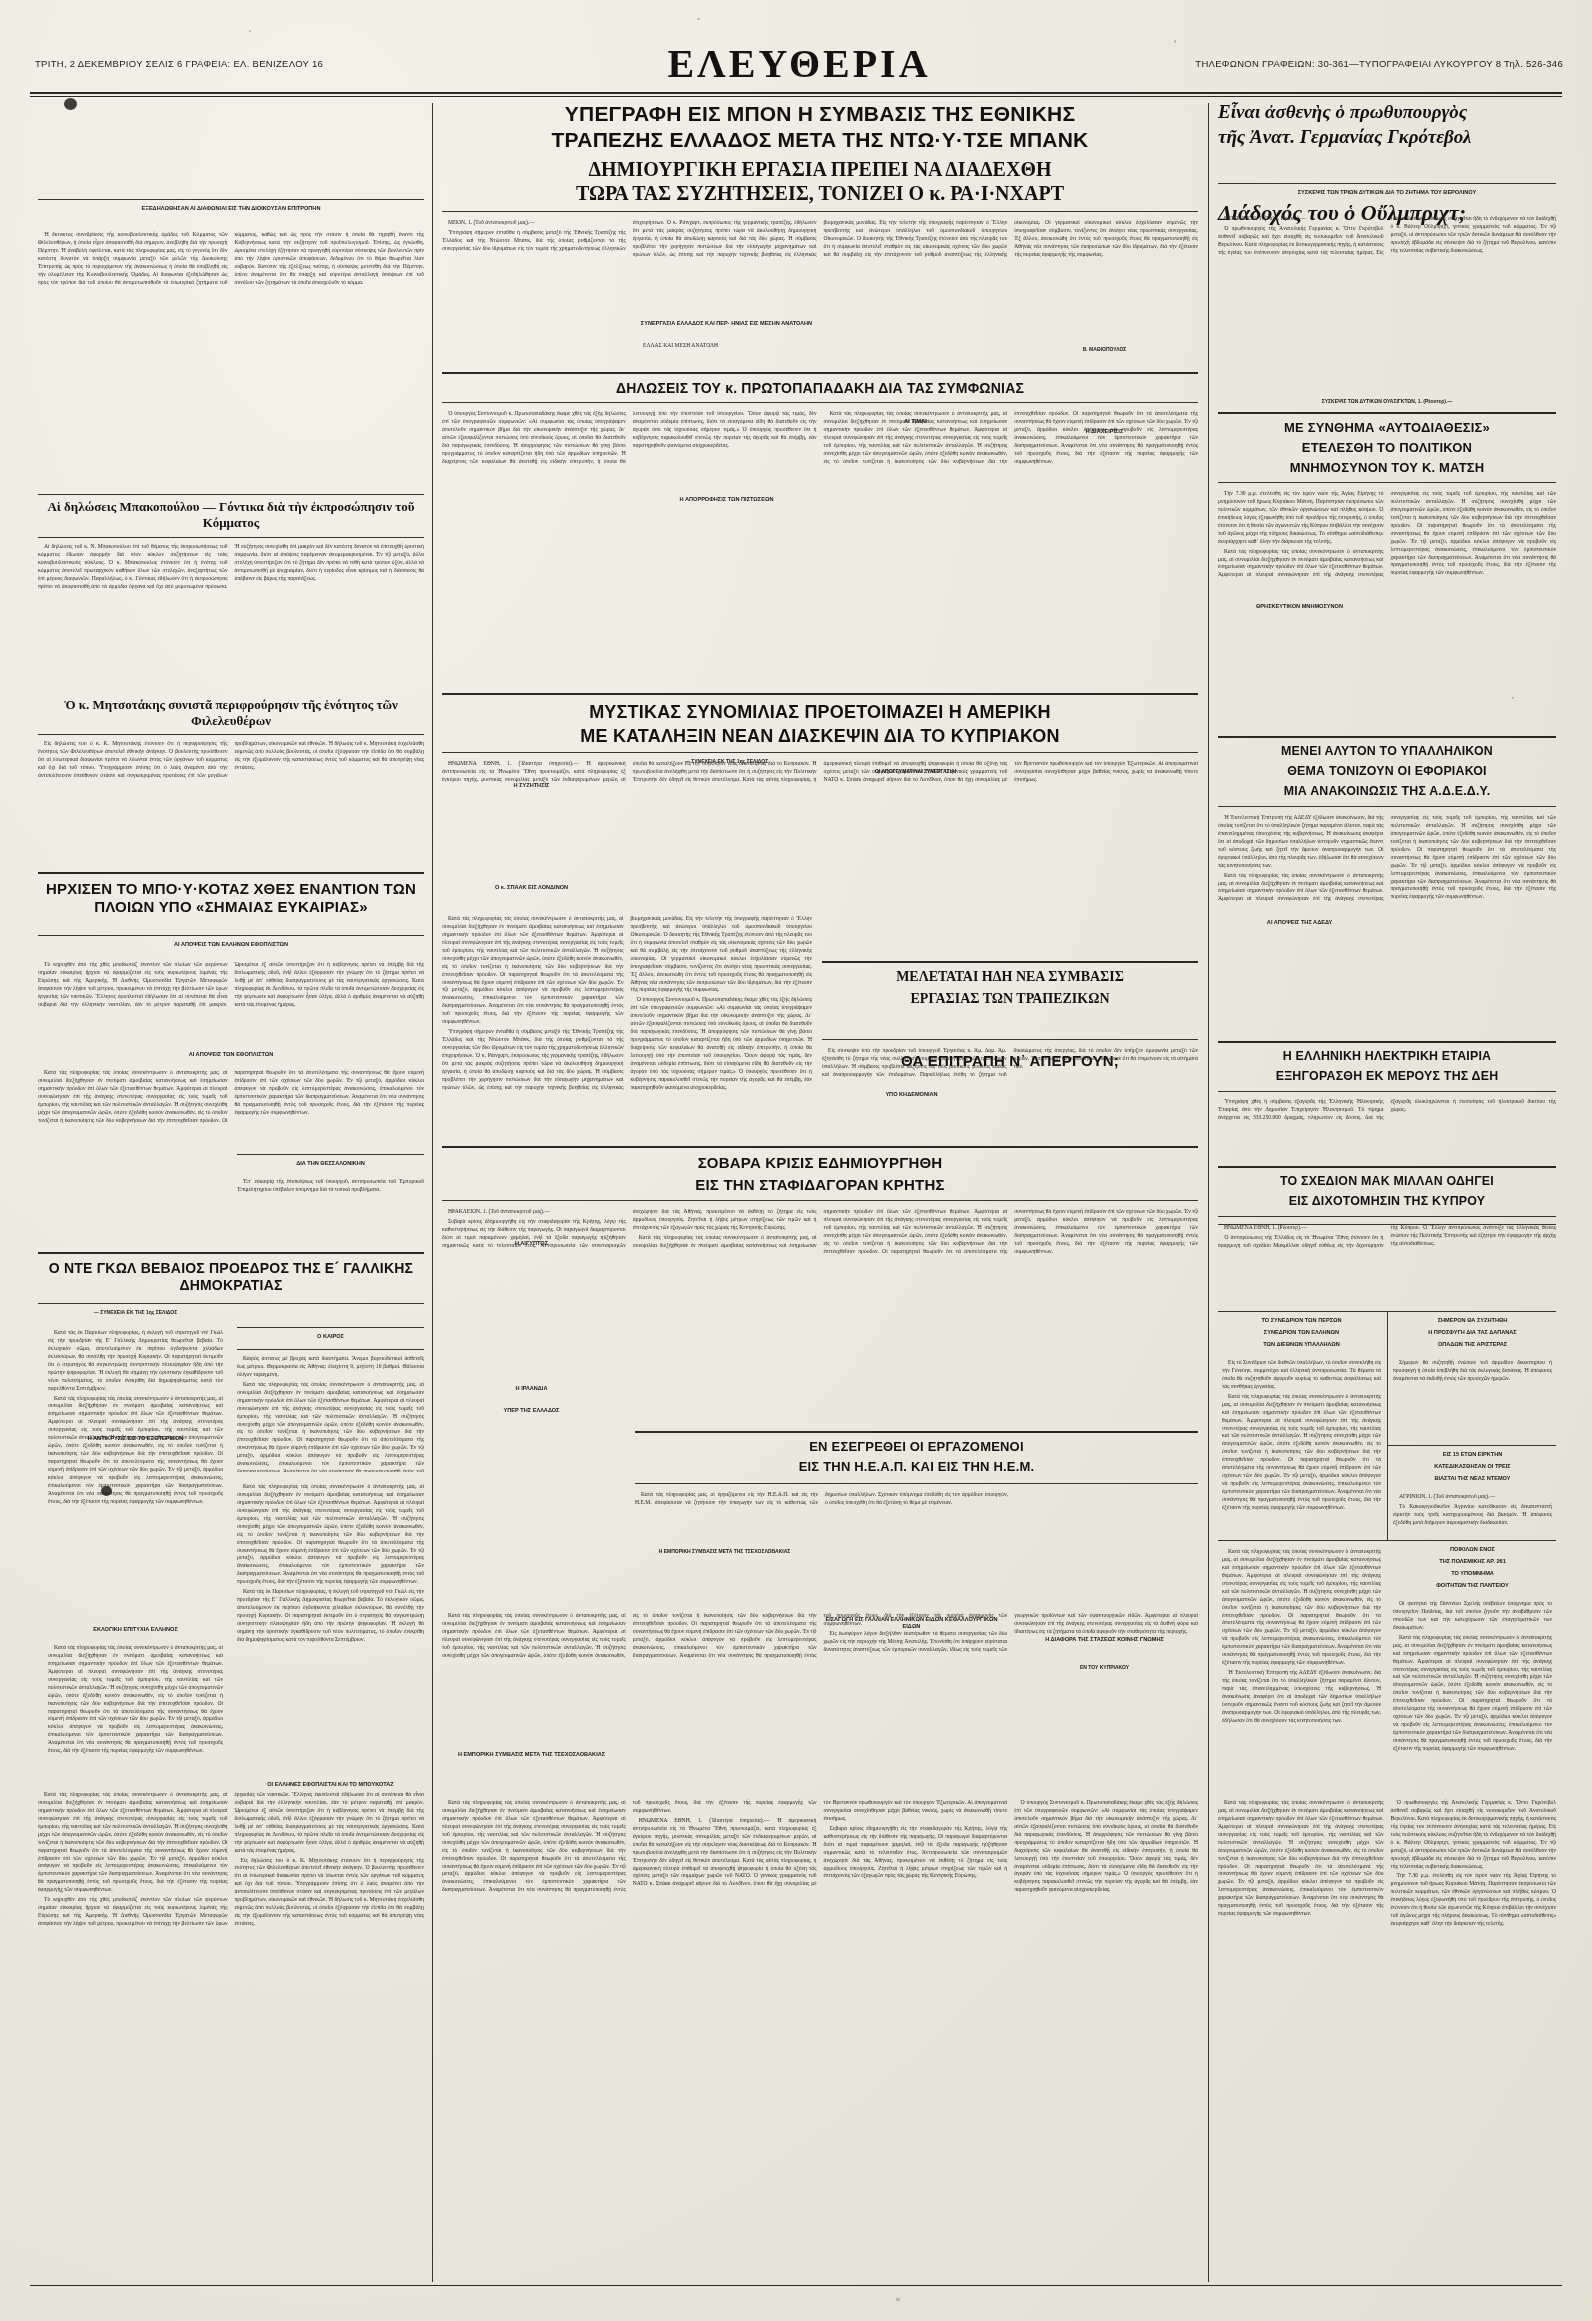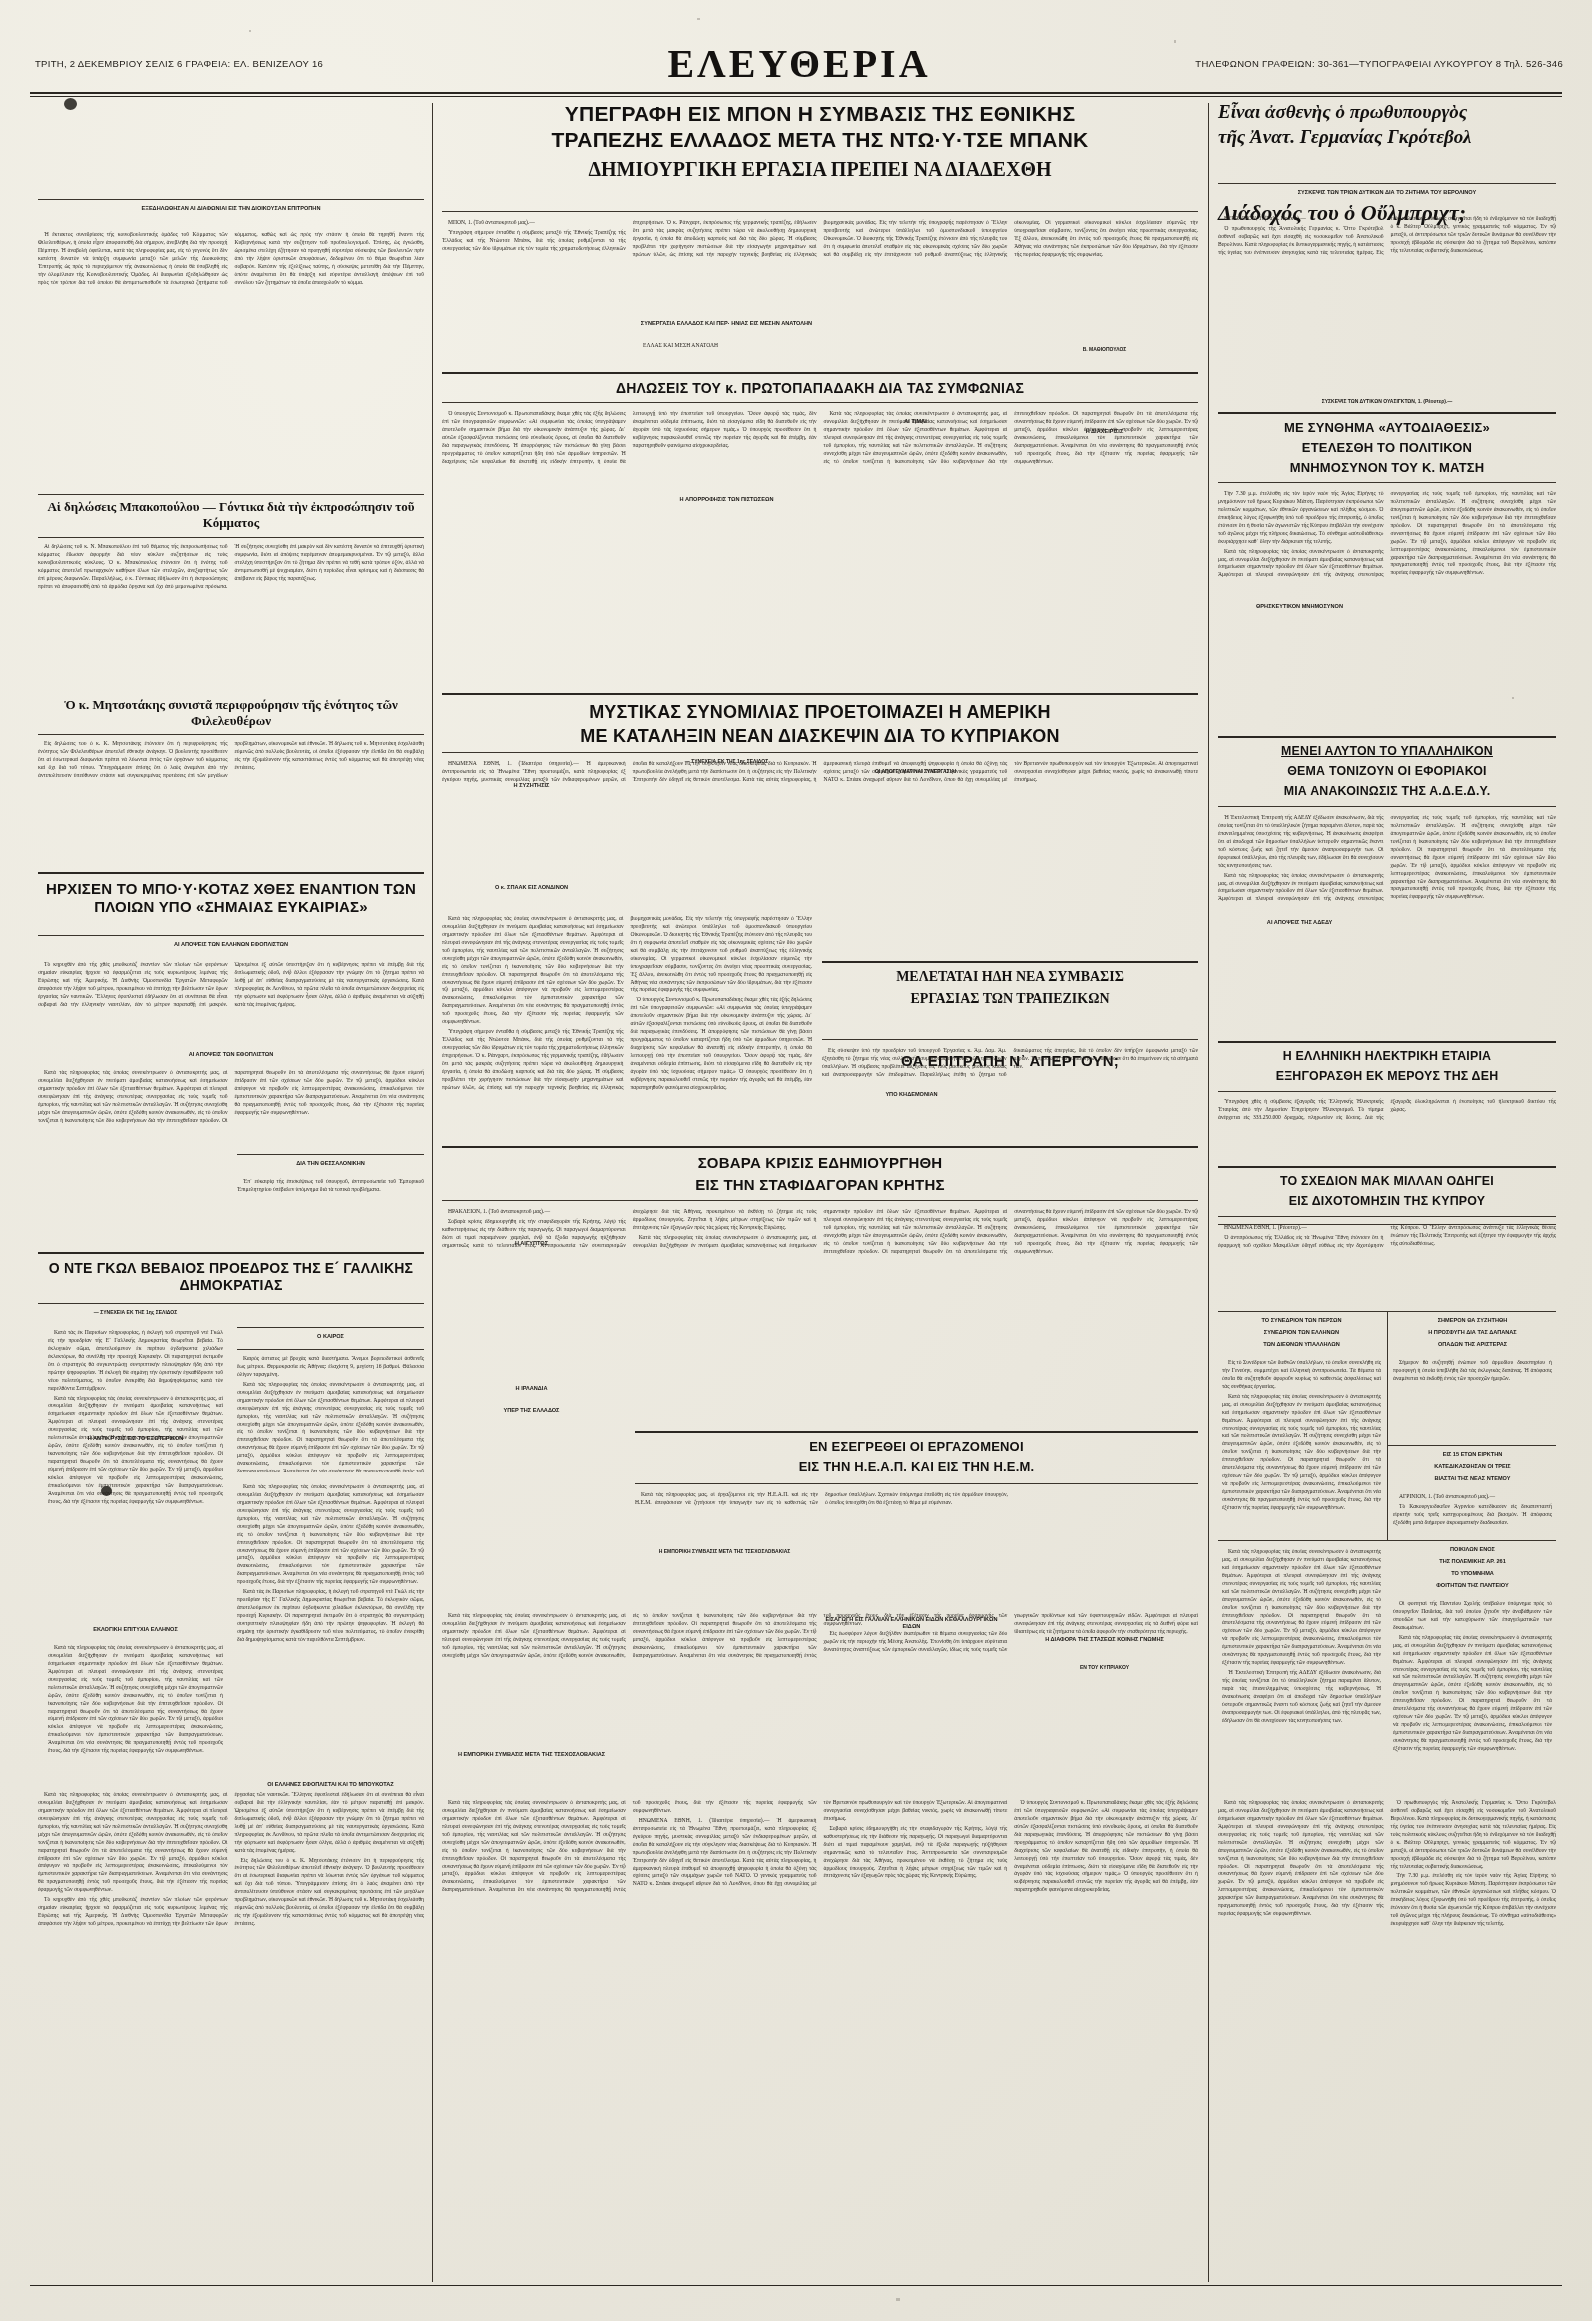--- a/index.html
+++ b/index.html
@@ -229,20 +229,21 @@
   <div class="blk col-text" style="left:48px; top:1644px; width:175px; height:139px;">
     <p>Κατὰ τὰς πληροφορίας τὰς ὁποίας συνεκέντρωσεν ὁ ἀνταποκριτής μας, αἱ συνομιλίαι διεξήχθησαν ἐν πνεύματι ἀμοιβαίας κατανοήσεως καὶ ἐσημείωσαν σημαντικὴν πρόοδον ἐπὶ ὅλων τῶν ἐξετασθέντων θεμάτων. Ἀμφότεραι αἱ πλευραὶ συνεφώνησαν ἐπὶ τῆς ἀνάγκης στενοτέρας συνεργασίας εἰς τοὺς τομεῖς τοῦ ἐμπορίου, τῆς ναυτιλίας καὶ τῶν πολιτιστικῶν ἀνταλλαγῶν. Ἡ συζήτησις συνεχίσθη μέχρι τῶν ἀπογευματινῶν ὡρῶν, ὁπότε ἐξεδόθη κοινὸν ἀνακοινωθέν, εἰς τὸ ὁποῖον τονίζεται ἡ ἱκανοποίησις τῶν δύο κυβερνήσεων διὰ τὴν ἐπιτευχθεῖσαν πρόοδον. Οἱ παρατηρηταὶ θεωροῦν ὅτι τὰ ἀποτελέσματα τῆς συναντήσεως θὰ ἔχουν εὐμενῆ ἐπίδρασιν ἐπὶ τῶν σχέσεων τῶν δύο χωρῶν. Ἐν τῷ μεταξύ, ἁρμόδιοι κύκλοι ἀπέφυγον νὰ προβοῦν εἰς λεπτομερεστέρας ἀνακοινώσεις, ἐπικαλούμενοι τὸν ἐμπιστευτικὸν χαρακτῆρα τῶν διαπραγματεύσεων. Ἀναμένεται ὅτι νέα συνάντησις θὰ πραγματοποιηθῇ ἐντὸς τοῦ προσεχοῦς ἔτους, διὰ τὴν ἐξέτασιν τῆς πορείας ἐφαρμογῆς τῶν συμφωνηθέντων.</p>
   </div>
 
   <div class="blob" style="left:64px; top:98px; width:13px; height:12px;"></div>
   <div class="blob" style="left:101px; top:1486px; width:11px; height:10px;"></div>
 
   <div class="blk hl" style="left:442px; top:101px; width:756px; font-size:21px; line-height:1.25;">ΥΠΕΓΡΑΦΗ ΕΙΣ ΜΠΟΝ Η ΣΥΜΒΑΣΙΣ ΤΗΣ ΕΘΝΙΚΗΣ</div>
   <div class="blk hl" style="left:442px; top:127px; width:756px; font-size:21px; line-height:1.25;">ΤΡΑΠΕΖΗΣ ΕΛΛΑΔΟΣ ΜΕΤΑ ΤΗΣ ΝΤΩ·Υ·ΤΣΕ ΜΠΑΝΚ</div>
   <div class="blk hl-serif" style="left:442px; top:157px; width:756px; font-size:20px;">ΔΗΜΙΟΥΡΓΙΚΗ ΕΡΓΑΣΙΑ ΠΡΕΠΕΙ ΝΑ ΔΙΑΔΕΧΘΗ</div>
+  <div class="blk hl-serif" style="left:442px; top:181px; width:756px; font-size:20px;">ΤΩΡΑ ΤΑΣ ΣΥΖΗΤΗΣΕΙΣ, ΤΟΝΙΖΕΙ Ο κ. ΡΑ·Ι·ΝΧΑΡΤ</div>
   <div class="hline" style="left:442px; top:211px; width:756px;"></div>
 
   <div class="blk col-text c4" style="left:442px; top:219px; width:756px; height:149px;">
     <p>ΜΠΟΝ, 1. (Τοῦ ἀνταποκριτοῦ μας).—</p>
     <p>Ὑπεγράφη σήμερον ἐνταῦθα ἡ σύμβασις μεταξὺ τῆς Ἐθνικῆς Τραπέζης τῆς Ἑλλάδος καὶ τῆς Ντώυτσε Μπάνκ, διὰ τῆς ὁποίας ρυθμίζονται τὰ τῆς συνεργασίας τῶν δύο ἱδρυμάτων εἰς τὸν τομέα τῆς χρηματοδοτήσεως ἑλληνικῶν ἐπιχειρήσεων. Ὁ κ. Ράινχαρτ, ἐκπρόσωπος τῆς γερμανικῆς τραπέζης, ἐδήλωσεν ὅτι μετὰ τὰς μακρὰς συζητήσεις πρέπει τώρα νὰ ἀκολουθήσῃ δημιουργικὴ ἐργασία, ἡ ὁποία θὰ ἀποδώσῃ καρποὺς καὶ διὰ τὰς δύο χώρας. Ἡ σύμβασις προβλέπει τὴν χορήγησιν πιστώσεων διὰ τὴν εἰσαγωγὴν μηχανημάτων καὶ πρώτων ὑλῶν, ὡς ἐπίσης καὶ τὴν παροχὴν τεχνικῆς βοηθείας εἰς ἑλληνικὰς βιομηχανικὰς μονάδας. Εἰς τὴν τελετὴν τῆς ὑπογραφῆς παρέστησαν ὁ Ἕλλην πρεσβευτὴς καὶ ἀνώτεροι ὑπάλληλοι τοῦ ὁμοσπονδιακοῦ ὑπουργείου Οἰκονομικῶν. Ὁ διοικητὴς τῆς Ἐθνικῆς Τραπέζης ἐτόνισεν ἀπὸ τῆς πλευρᾶς του ὅτι ἡ συμφωνία ἀποτελεῖ σταθμὸν εἰς τὰς οἰκονομικὰς σχέσεις τῶν δύο χωρῶν καὶ θὰ συμβάλῃ εἰς τὴν ἐπιτάχυνσιν τοῦ ρυθμοῦ ἀναπτύξεως τῆς ἑλληνικῆς οἰκονομίας. Οἱ γερμανικοὶ οἰκονομικοὶ κύκλοι ἐσχολίασαν εὐμενῶς τὴν ὑπογραφεῖσαν σύμβασιν, τονίζοντες ὅτι ἀνοίγει νέας προοπτικὰς συνεργασίας. Ἐξ ἄλλου, ἀνεκοινώθη ὅτι ἐντὸς τοῦ προσεχοῦς ἔτους θὰ πραγματοποιηθῇ εἰς Ἀθήνας νέα συνάντησις τῶν ἐκπροσώπων τῶν δύο ἱδρυμάτων, διὰ τὴν ἐξέτασιν τῆς πορείας ἐφαρμογῆς τῆς συμφωνίας.</p>
   </div>
 
   <div class="blk mini-hd" style="left:637px; top:320px; width:179px;">ΣΥΝΕΡΓΑΣΙΑ ΕΛΛΑΔΟΣ ΚΑΙ ΠΕΡ· ΗΝΙΑΣ ΕΙΣ ΜΕΣΗΝ ΑΝΑΤΟΛΗΝ</div>
   <div class="blk col-text" style="left:637px; top:342px; width:179px; height:26px;">
     <p>ΕΛΛΑΣ ΚΑΙ ΜΕΣΗ ΑΝΑΤΟΛΗ</p>
@@ -344,21 +345,21 @@
   <div class="blk hl" style="left:1218px; top:460px; width:338px; font-size:13px;">ΜΝΗΜΟΣΥΝΟΝ ΤΟΥ Κ. ΜΑΤΣΗ</div>
   <div class="hline" style="left:1218px; top:482px; width:338px;"></div>
 
   <div class="blk col-text c2" style="left:1218px; top:490px; width:338px; height:235px;">
     <p>Τὴν 7.30 μ.μ. ἐτελέσθη εἰς τὸν ἱερὸν ναὸν τῆς Ἁγίας Εἰρήνης τὸ μνημόσυνον τοῦ ἥρωος Κυριάκου Μάτση. Παρέστησαν ἐκπρόσωποι τῶν πολιτικῶν κομμάτων, τῶν ἐθνικῶν ὀργανώσεων καὶ πλῆθος κόσμου. Ὁ ἐπικήδειος λόγος ἐξεφωνήθη ὑπὸ τοῦ προέδρου τῆς ἐπιτροπῆς, ὁ ὁποῖος ἐτόνισεν ὅτι ἡ θυσία τῶν ἀγωνιστῶν τῆς Κύπρου ἐπιβάλλει τὴν συνέχισιν τοῦ ἀγῶνος μέχρι τῆς πλήρους δικαιώσεως. Τὸ σύνθημα «αὐτοδιάθεσις» ἐκυριάρχησε καθ᾽ ὅλην τὴν διάρκειαν τῆς τελετῆς.</p>
     <p>Κατὰ τὰς πληροφορίας τὰς ὁποίας συνεκέντρωσεν ὁ ἀνταποκριτής μας, αἱ συνομιλίαι διεξήχθησαν ἐν πνεύματι ἀμοιβαίας κατανοήσεως καὶ ἐσημείωσαν σημαντικὴν πρόοδον ἐπὶ ὅλων τῶν ἐξετασθέντων θεμάτων. Ἀμφότεραι αἱ πλευραὶ συνεφώνησαν ἐπὶ τῆς ἀνάγκης στενοτέρας συνεργασίας εἰς τοὺς τομεῖς τοῦ ἐμπορίου, τῆς ναυτιλίας καὶ τῶν πολιτιστικῶν ἀνταλλαγῶν. Ἡ συζήτησις συνεχίσθη μέχρι τῶν ἀπογευματινῶν ὡρῶν, ὁπότε ἐξεδόθη κοινὸν ἀνακοινωθέν, εἰς τὸ ὁποῖον τονίζεται ἡ ἱκανοποίησις τῶν δύο κυβερνήσεων διὰ τὴν ἐπιτευχθεῖσαν πρόοδον. Οἱ παρατηρηταὶ θεωροῦν ὅτι τὰ ἀποτελέσματα τῆς συναντήσεως θὰ ἔχουν εὐμενῆ ἐπίδρασιν ἐπὶ τῶν σχέσεων τῶν δύο χωρῶν. Ἐν τῷ μεταξύ, ἁρμόδιοι κύκλοι ἀπέφυγον νὰ προβοῦν εἰς λεπτομερεστέρας ἀνακοινώσεις, ἐπικαλούμενοι τὸν ἐμπιστευτικὸν χαρακτῆρα τῶν διαπραγματεύσεων. Ἀναμένεται ὅτι νέα συνάντησις θὰ πραγματοποιηθῇ ἐντὸς τοῦ προσεχοῦς ἔτους, διὰ τὴν ἐξέτασιν τῆς πορείας ἐφαρμογῆς τῶν συμφωνηθέντων.</p>
   </div>
   <div class="blk mini-hd" style="left:1218px; top:603px; width:163px;">ΘΡΗΣΚΕΥΤΙΚΟΝ ΜΝΗΜΟΣΥΝΟΝ</div>
 
   <div class="hline-thick" style="left:1218px; top:736px; width:338px;"></div>
-  <div class="blk hl" style="left:1218px; top:744px; width:338px; font-size:12.4px;text-decoration:underline;">ΜΕΝΕΙ ΑΛΥΤΟΝ ΤΟ ΥΠΑΛΛΗΛΙΚΟΝ</div>
+  <div class="blk hl" style="left:1218px; top:744px; width:338px; font-size:12.4px;">ΜΕΝΕΙ ΑΛΥΤΟΝ ΤΟ ΥΠΑΛΛΗΛΙΚΟΝ</div>
   <div class="blk hl" style="left:1218px; top:764px; width:338px; font-size:12.4px;">ΘΕΜΑ ΤΟΝΙΖΟΥΝ ΟΙ ΕΦΟΡΙΑΚΟΙ</div>
   <div class="blk hl" style="left:1218px; top:784px; width:338px; font-size:12.4px;">ΜΙΑ ΑΝΑΚΟΙΝΩΣΙΣ ΤΗΣ Α.Δ.Ε.Δ.Υ.</div>
   <div class="hline" style="left:1218px; top:806px; width:338px;"></div>
 
   <div class="blk col-text c2" style="left:1218px; top:814px; width:338px; height:221px;">
     <p>Ἡ Ἐκτελεστικὴ Ἐπιτροπὴ τῆς ΑΔΕΔΥ ἐξέδωσεν ἀνακοίνωσιν, διὰ τῆς ὁποίας τονίζεται ὅτι τὸ ὑπαλληλικὸν ζήτημα παραμένει ἄλυτον, παρὰ τὰς ἐπανειλημμένας ὑποσχέσεις τῆς κυβερνήσεως. Ἡ ἀνακοίνωσις ἀναφέρει ὅτι αἱ ἀποδοχαὶ τῶν δημοσίων ὑπαλλήλων ὑστεροῦν σημαντικῶς ἔναντι τοῦ κόστους ζωῆς καὶ ζητεῖ τὴν ἄμεσον ἀναπροσαρμογήν των. Οἱ ἐφοριακοὶ ὑπάλληλοι, ἀπὸ τῆς πλευρᾶς των, ἐδήλωσαν ὅτι θὰ συνεχίσουν τὰς κινητοποιήσεις των.</p>
     <p>Κατὰ τὰς πληροφορίας τὰς ὁποίας συνεκέντρωσεν ὁ ἀνταποκριτής μας, αἱ συνομιλίαι διεξήχθησαν ἐν πνεύματι ἀμοιβαίας κατανοήσεως καὶ ἐσημείωσαν σημαντικὴν πρόοδον ἐπὶ ὅλων τῶν ἐξετασθέντων θεμάτων. Ἀμφότεραι αἱ πλευραὶ συνεφώνησαν ἐπὶ τῆς ἀνάγκης στενοτέρας συνεργασίας εἰς τοὺς τομεῖς τοῦ ἐμπορίου, τῆς ναυτιλίας καὶ τῶν πολιτιστικῶν ἀνταλλαγῶν. Ἡ συζήτησις συνεχίσθη μέχρι τῶν ἀπογευματινῶν ὡρῶν, ὁπότε ἐξεδόθη κοινὸν ἀνακοινωθέν, εἰς τὸ ὁποῖον τονίζεται ἡ ἱκανοποίησις τῶν δύο κυβερνήσεων διὰ τὴν ἐπιτευχθεῖσαν πρόοδον. Οἱ παρατηρηταὶ θεωροῦν ὅτι τὰ ἀποτελέσματα τῆς συναντήσεως θὰ ἔχουν εὐμενῆ ἐπίδρασιν ἐπὶ τῶν σχέσεων τῶν δύο χωρῶν. Ἐν τῷ μεταξύ, ἁρμόδιοι κύκλοι ἀπέφυγον νὰ προβοῦν εἰς λεπτομερεστέρας ἀνακοινώσεις, ἐπικαλούμενοι τὸν ἐμπιστευτικὸν χαρακτῆρα τῶν διαπραγματεύσεων. Ἀναμένεται ὅτι νέα συνάντησις θὰ πραγματοποιηθῇ ἐντὸς τοῦ προσεχοῦς ἔτους, διὰ τὴν ἐξέτασιν τῆς πορείας ἐφαρμογῆς τῶν συμφωνηθέντων.</p>
   </div>
   <div class="blk mini-hd" style="left:1218px; top:919px; width:163px;">ΑΙ ΑΠΟΨΕΙΣ ΤΗΣ ΑΔΕΔΥ</div>
 

